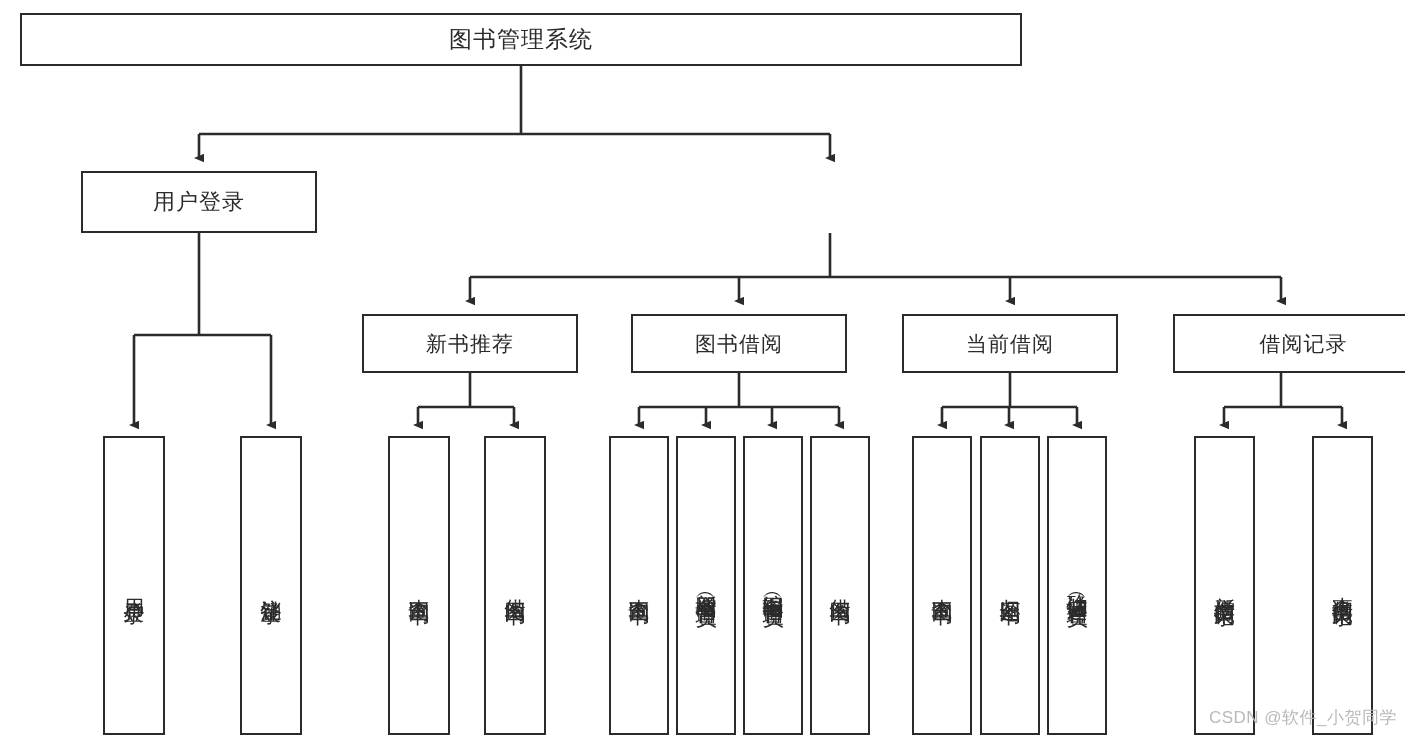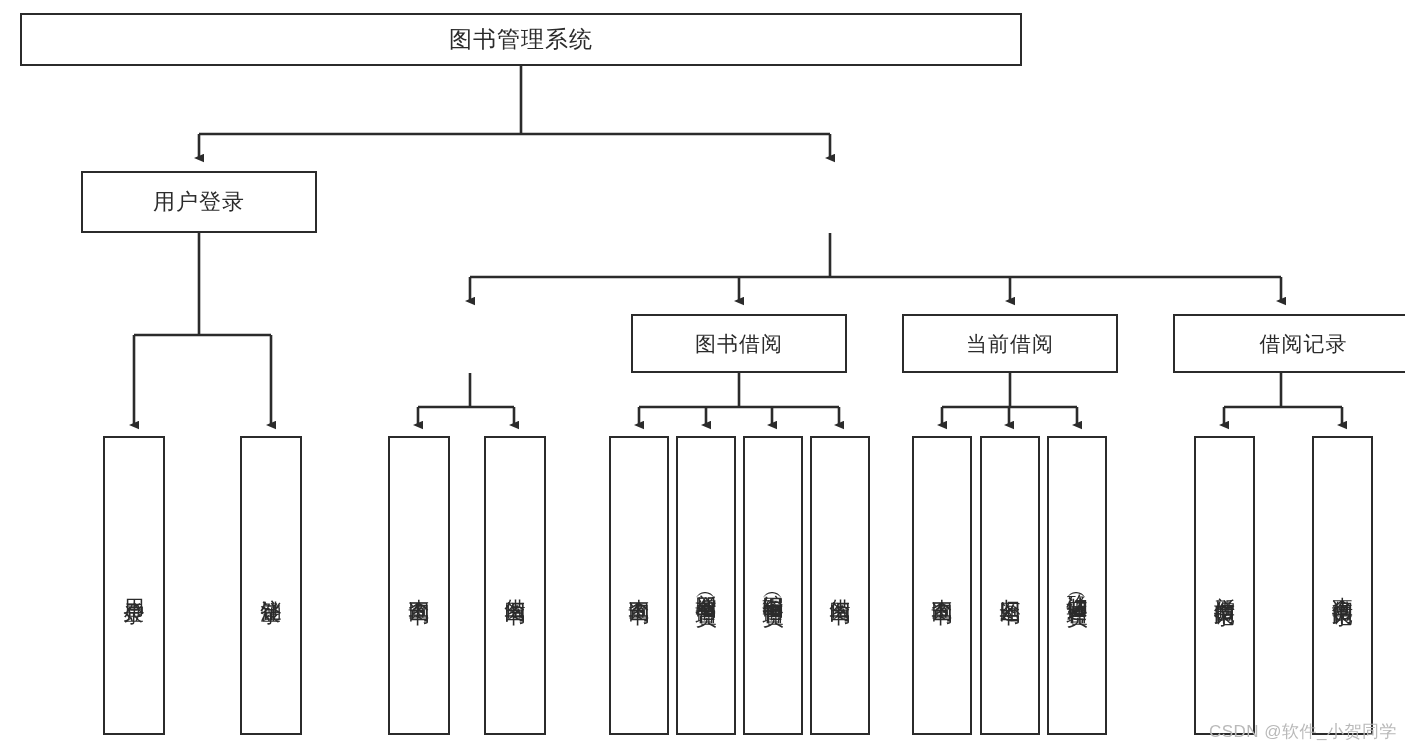--- a/index.html
+++ b/index.html
@@ -57,21 +57,21 @@
     white-space: nowrap;
     text-align: center;
   }
   .htext {
     white-space: nowrap;
     letter-spacing: 1px;
   }
   .watermark {
     position: absolute;
     right: 8px;
-    bottom: 4px;
+    bottom: 18px;
     font-size: 17px;
     color: #b9b9b9;
     white-space: nowrap;
     letter-spacing: 0.5px;
   }
 </style>
 </head>
 <body>
 
 <div id="canvas">
@@ -127,20 +127,23 @@
   </svg>
 
   <div class="node root" style="left:20px; top:13px; width:1002px; height:53px;">
     <span class="htext">图书管理系统</span>
   </div>
 
   <div class="node level2" style="left:81px; top:171px; width:236px; height:62px;">
     <span class="htext">用户登录</span>
   </div>
 
+  <div class="node level3" style="left:362px; top:314px; width:216px; height:59px;">
+    <span class="htext">新书推荐</span>
+  </div>
   <div class="node level3" style="left:631px; top:314px; width:216px; height:59px;">
     <span class="htext">图书借阅</span>
   </div>
   <div class="node level3" style="left:902px; top:314px; width:216px; height:59px;">
     <span class="htext">当前借阅</span>
   </div>
   <div class="node level3" style="left:1173px; top:314px; width:261px; height:59px;">
     <span class="htext">借阅记录</span>
   </div>
 

